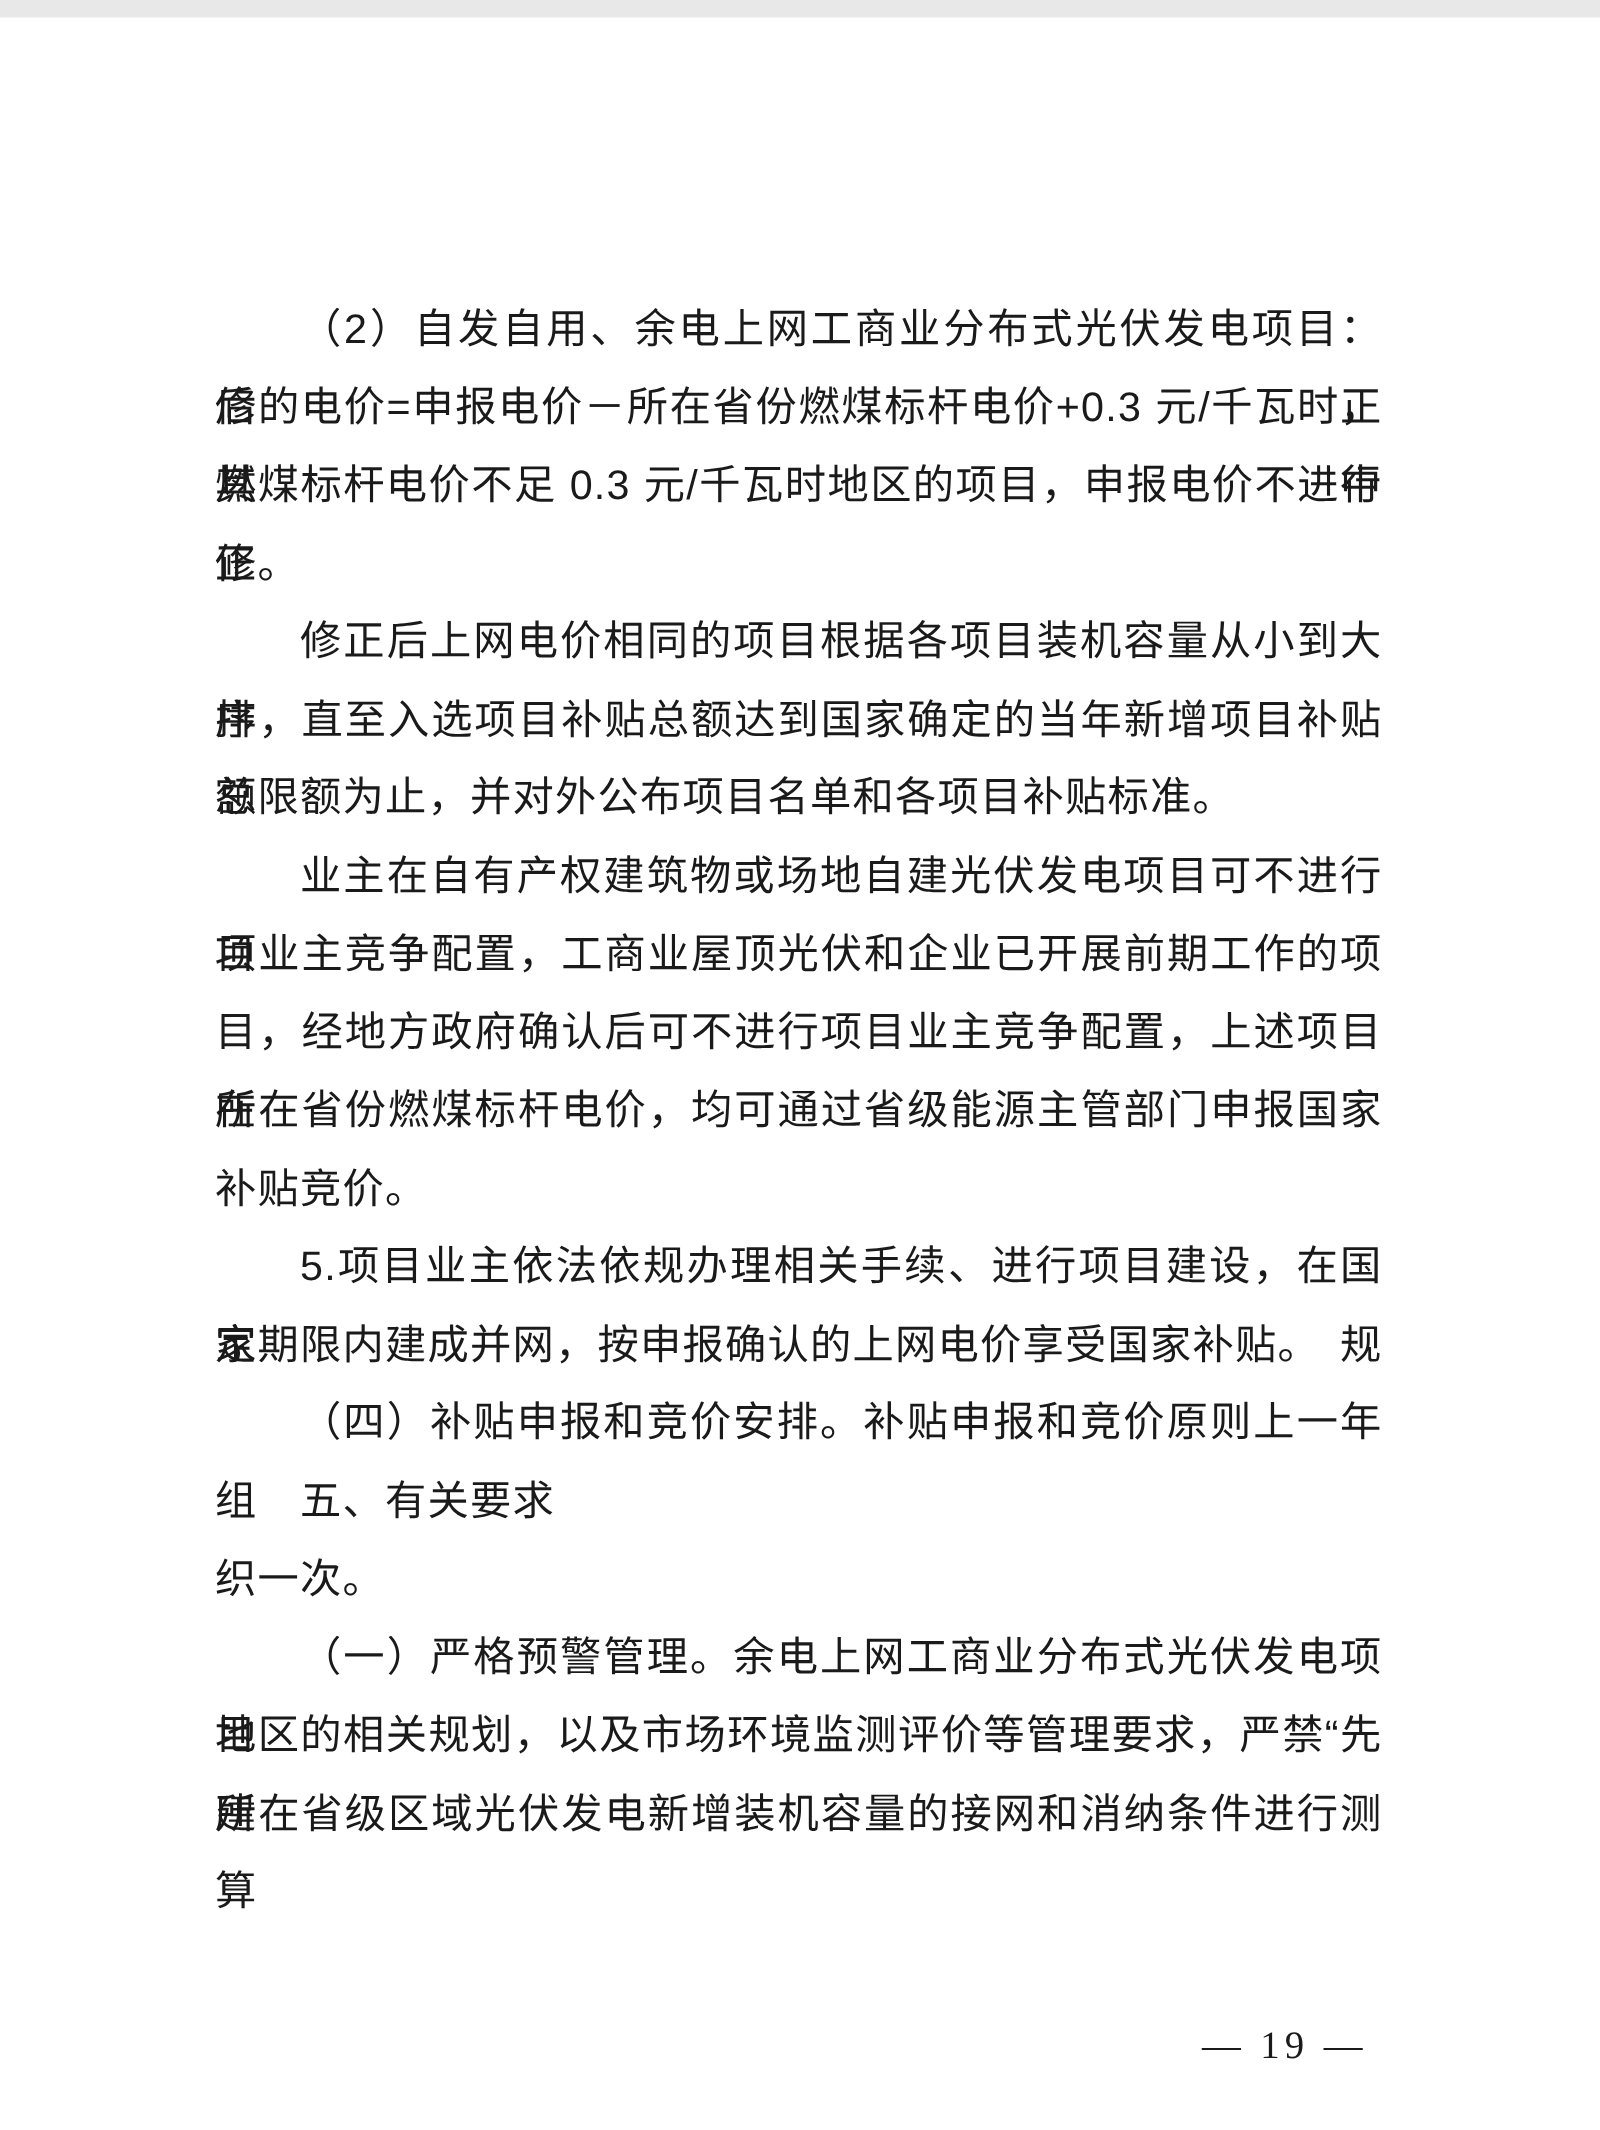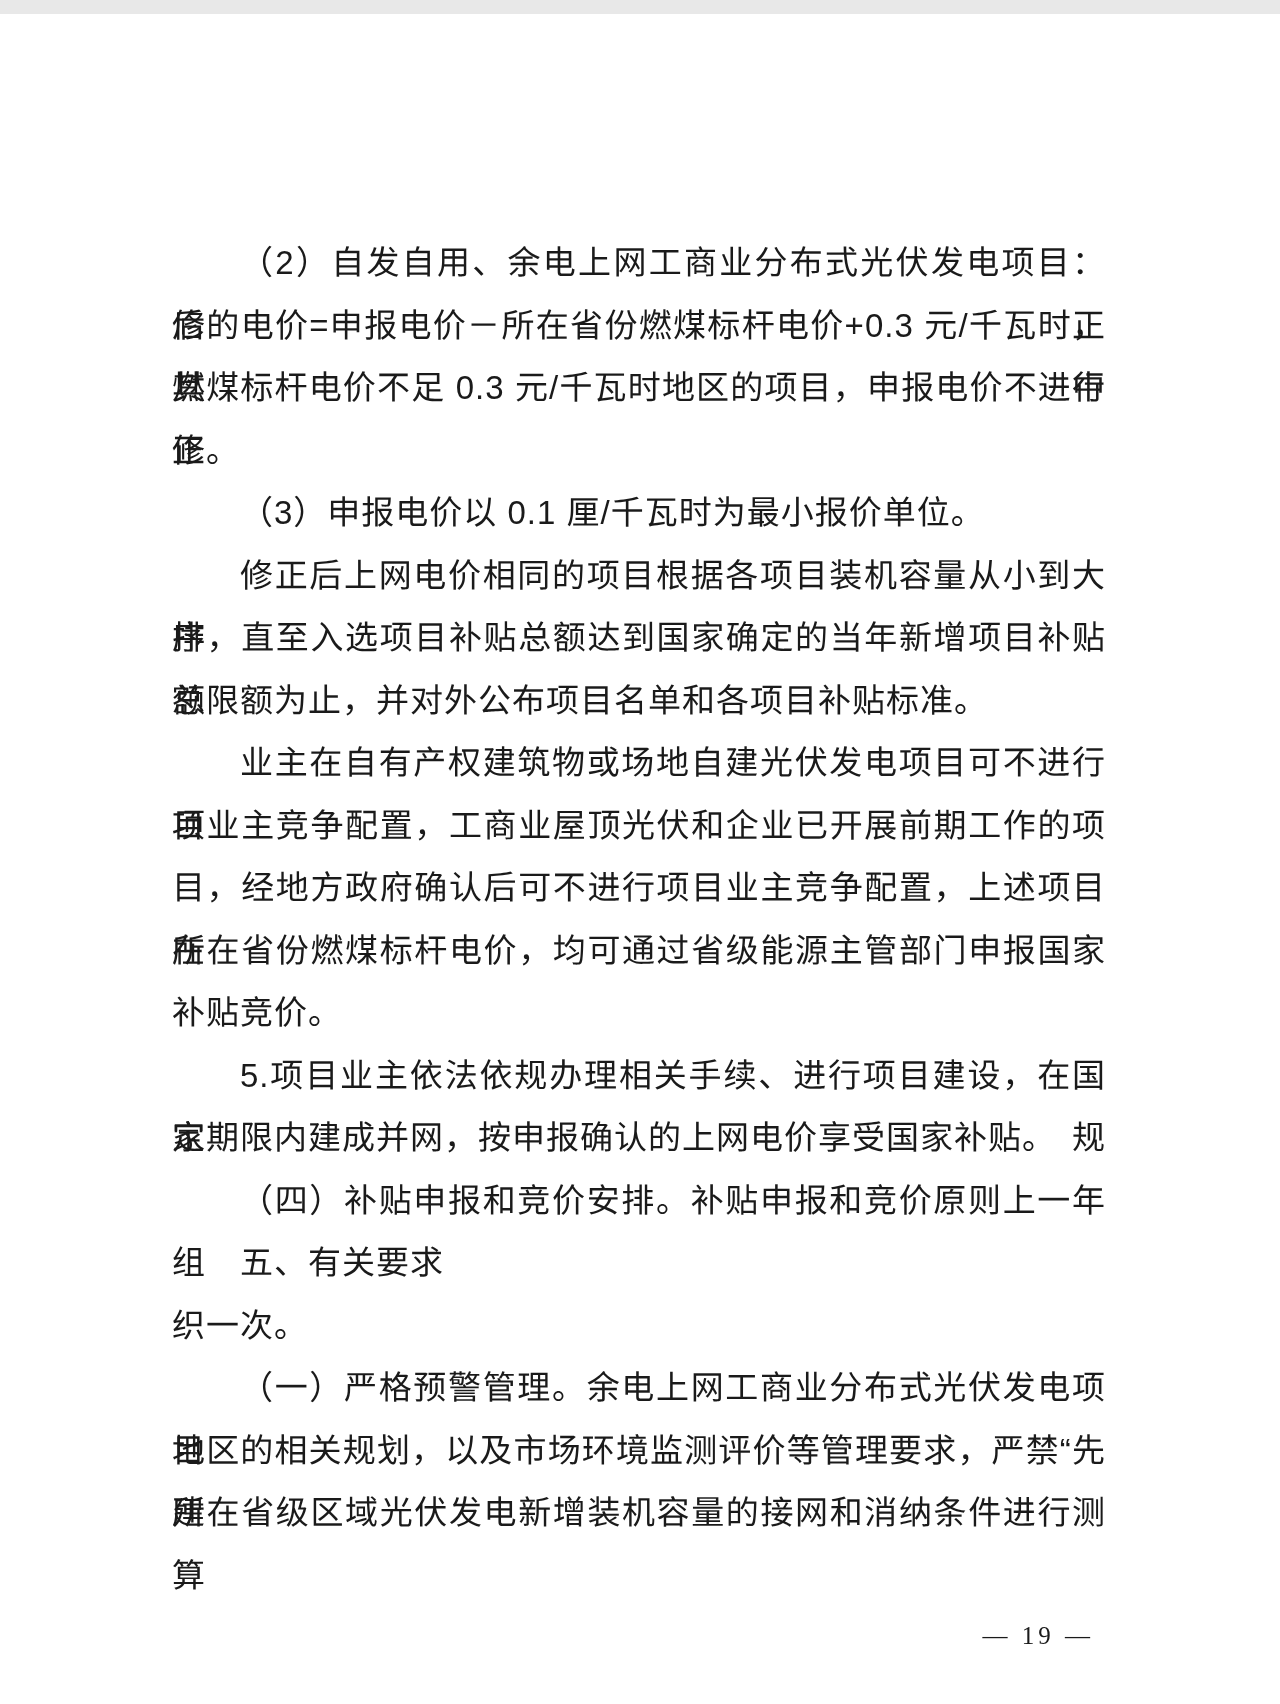--- a/index.html
+++ b/index.html
@@ -39,36 +39,35 @@
   }
   
   .ind {
     text-indent: 68px;
   }
   .page-number {
     position: absolute;
     right: 186px;
     top: 1600px;
     font-family: "Liberation Serif", serif;
-    font-size: 25px;
+    font-size: 31px;
     line-height: 44px;
     color: #1a1a1a;
     letter-spacing: 4px;
   }
 </style>
 </head>
 <body>
 
 <div class="page">
   <div class="text-col">
     <div class="ln ind fill">（2）自发自用、余电上网工商业分布式光伏发电项目：修正</div>
     <div class="ln fill">后的电价=申报电价－所在省份燃煤标杆电价+0.3 元/千瓦时，其中</div>
     <div class="ln fill">燃煤标杆电价不足 0.3 元/千瓦时地区的项目，申报电价不进行修</div>
     <div class="ln">正。</div>
-    <div class="ln ind">（3）申报电价以 0.1 厘/千瓦时为最小报价单位。</div>
     <div class="ln ind fill">修正后上网电价相同的项目根据各项目装机容量从小到大排</div>
     <div class="ln fill">序，直至入选项目补贴总额达到国家确定的当年新增项目补贴总</div>
     <div class="ln">额限额为止，并对外公布项目名单和各项目补贴标准。</div>
     <div class="ln ind fill">业主在自有产权建筑物或场地自建光伏发电项目可不进行项</div>
     <div class="ln fill">目业主竞争配置，工商业屋顶光伏和企业已开展前期工作的项</div>
     <div class="ln fill">目，经地方政府确认后可不进行项目业主竞争配置，上述项目在</div>
     <div class="ln fill">所在省份燃煤标杆电价，均可通过省级能源主管部门申报国家</div>
     <div class="ln">补贴竞价。</div>
     <div class="ln ind fill">5.项目业主依法依规办理相关手续、进行项目建设，在国家规</div>
     <div class="ln">定期限内建成并网，按申报确认的上网电价享受国家补贴。</div>

